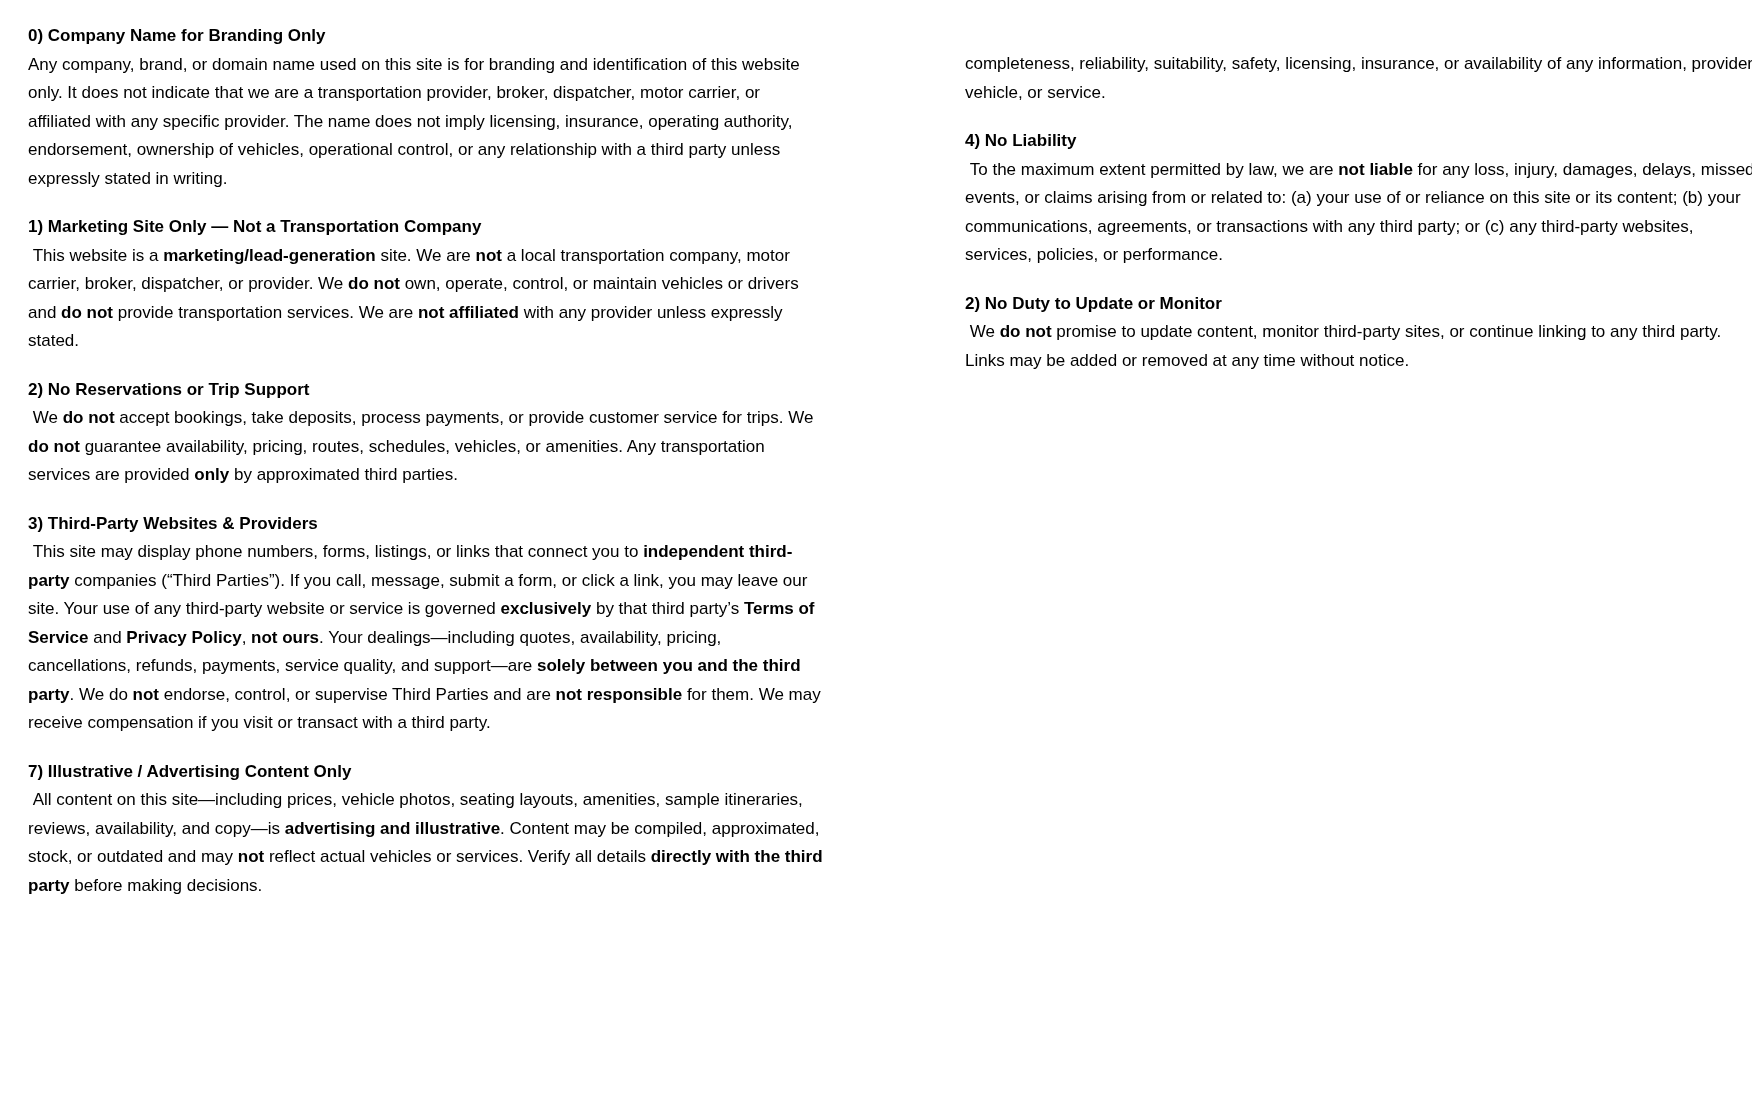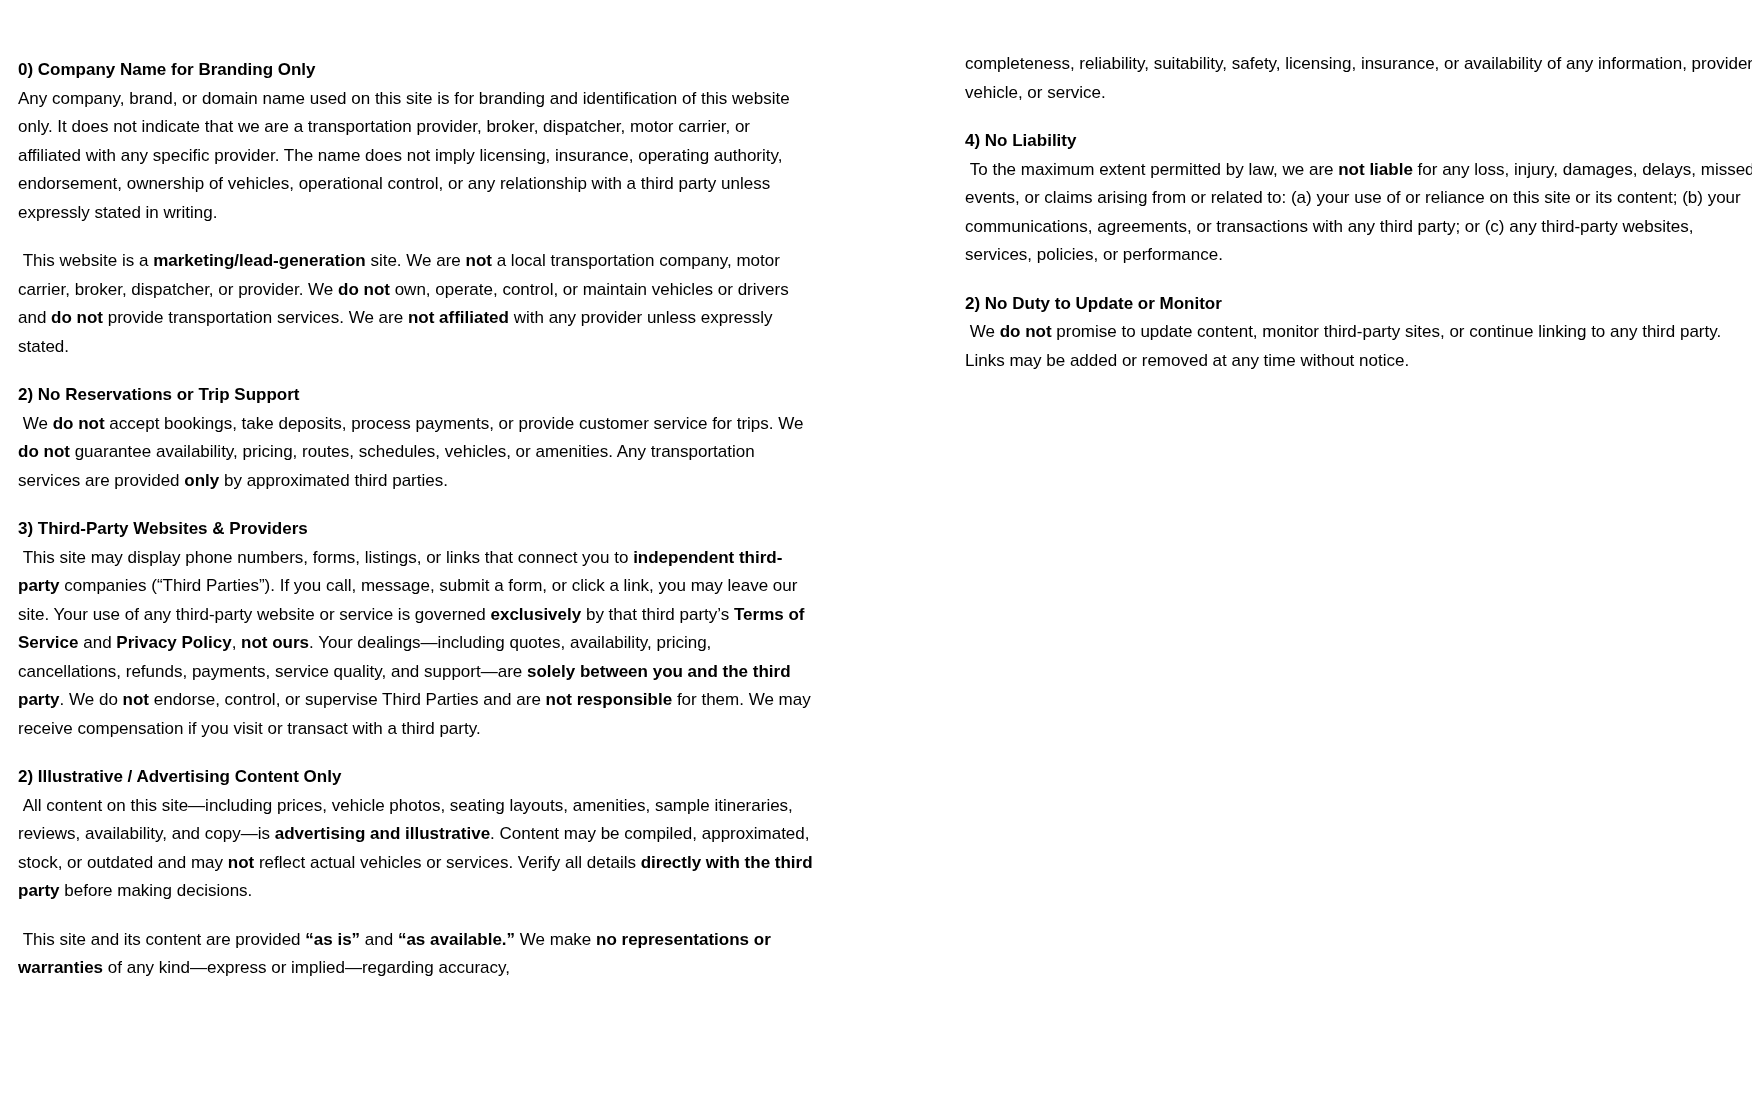--- a/index.html
+++ b/index.html
@@ -9,21 +9,21 @@
     height: 1113px;
     position: relative;
     overflow: hidden;
     background: #ffffff;
     color: #000000;
     font-family: "Liberation Sans", sans-serif;
     font-size: 17px;
     line-height: 28.5px;
   }
   .column { position: absolute; }
-  .col-left  { left: 18px;  top: 22px; width: 796px; margin-top: 34px; }
+  .col-left  { left: 28px;  top: 22px; width: 796px; }
   .col-right { left: 965px; top: 50px; width: 796px; }
   .section { margin: 0 0 20px 0; }
   .section h3 {
     margin: 0;
     font-size: inherit;
     line-height: inherit;
     font-weight: 700;
   }
   .section p {
     margin: 0;
@@ -33,36 +33,36 @@
 </style>
 </head>
 <body style="background: rgb(255, 255, 255); color: rgb(0, 0, 0);">
 
 <div class="column col-left">
     <section class="section">
       <h3>0) Company Name for Branding Only</h3>
       <p><span>Any company, brand, or domain name used on this site is for branding and identification of this website only. It does not indicate that we are a transportation provider, broker, dispatcher, motor carrier, or affiliated with any specific provider. The name does not imply licensing, insurance, operating authority, endorsement, ownership of vehicles, operational control, or any relationship with a third party unless expressly stated in writing.</span></p>
     </section>
     <section class="section">
+      <h3>1) Marketing Site Only — Not a Transportation Company</h3>
       <p><span> This website is a </span><b>marketing/lead-generation</b><span> site. We are </span><b>not</b><span> a local transportation company, motor carrier, broker, dispatcher, or provider. We </span><b>do not</b><span> own, operate, control, or maintain vehicles or drivers and </span><b>do not</b><span> provide transportation services. We are </span><b>not affiliated</b><span> with any provider unless expressly stated.</span></p>
     </section>
     <section class="section">
       <h3>2) No Reservations or Trip Support</h3>
       <p><span> We </span><b>do not</b><span> accept bookings, take deposits, process payments, or provide customer service for trips. We </span><b>do not</b><span> guarantee availability, pricing, routes, schedules, vehicles, or amenities. Any transportation services are provided </span><b>only</b><span> by approximated third parties.</span></p>
     </section>
     <section class="section">
       <h3>3) Third-Party Websites &amp; Providers</h3>
       <p><span> This site may display phone numbers, forms, listings, or links that connect you to </span><b>independent third-party</b><span> companies (“Third Parties”). If you call, message, submit a form, or click a link, you may leave our site. Your use of any third-party website or service is governed </span><b>exclusively</b><span> by that third party’s </span><b>Terms of Service</b><span> and </span><b>Privacy Policy</b><span>, </span><b>not ours</b><span>. Your dealings—including quotes, availability, pricing, cancellations, refunds, payments, service quality, and support—are </span><b>solely between you and the third party</b><span>. We do </span><b>not</b><span> endorse, control, or supervise Third Parties and are </span><b>not responsible</b><span> for them. We may receive compensation if you visit or transact with a third party.</span></p>
     </section>
     <section class="section">
-      <h3>2) Illustrative / Advertising Content Only</h3>
+      <h3>7) Illustrative / Advertising Content Only</h3>
       <p><span> All content on this site—including prices, vehicle photos, seating layouts, amenities, sample itineraries, reviews, availability, and copy—is </span><b>advertising and illustrative</b><span>. Content may be compiled, approximated, stock, or outdated and may </span><b>not</b><span> reflect actual vehicles or services. Verify all details </span><b>directly with the third party</b><span> before making decisions.</span></p>
     </section>
     <section class="section">
-      <p><span> This site and its content are provided </span><b>“as is”</b><span> and </span><b>“as available.”</b><span> We make </span><b>no representations or warranties</b><span> of any kind—express or implied—regarding accuracy,</span></p>
     </section>
   </div>
 <div class="column col-right">
     <section class="section">
       <p><span>completeness, reliability, suitability, safety, licensing, insurance, or availability of any information, provider, vehicle, or service.</span></p>
     </section>
     <section class="section">
       <h3>4) No Liability</h3>
       <p><span> To the maximum extent permitted by law, we are </span><b>not liable</b><span> for any loss, injury, damages, delays, missed events, or claims arising from or related to: (a) your use of or reliance on this site or its content; (b) your communications, agreements, or transactions with any third party; or (c) any third-party websites, services, policies, or performance.</span></p>
     </section>

